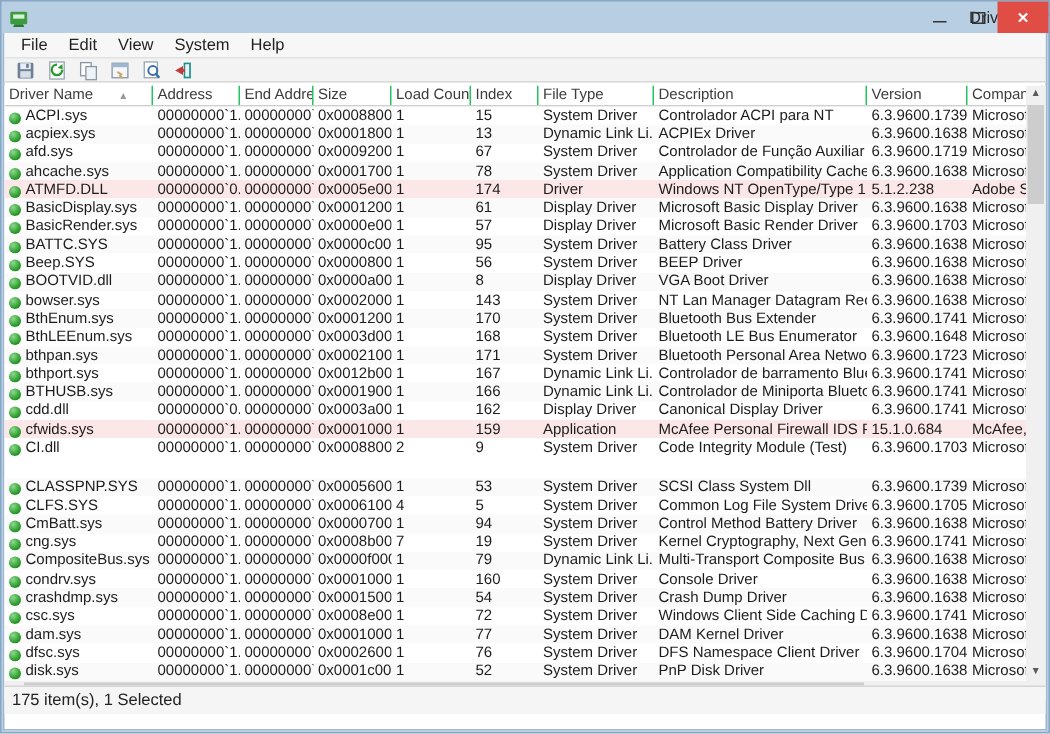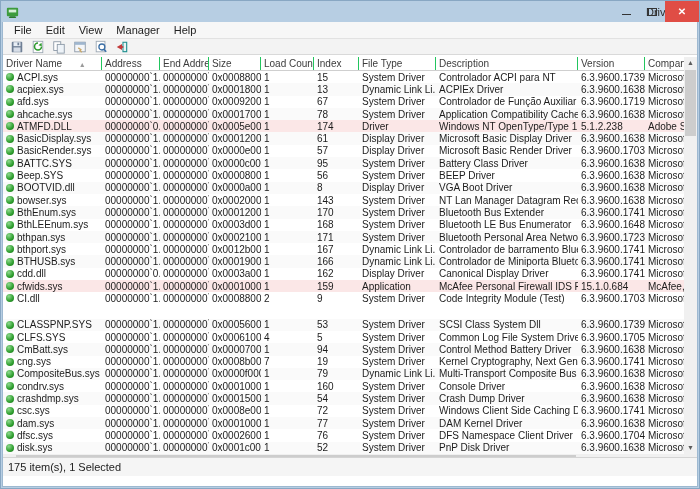--- a/index.html
+++ b/index.html
@@ -31,21 +31,21 @@
   .listview { position:absolute; left:0; right:0; top:35px; bottom:19px; background:#fff; overflow:hidden; }
   .lv-header { position:absolute; left:0; top:0; height:14px; right:13px; background:#fff;
                border-bottom:1px solid #cfcfcf; display:grid; font-size:10px; color:#3c3c3c; }
   .hcell { border-right:1px solid #22c55e; padding:1px 3px 0 3px; white-space:nowrap; overflow:hidden; position:relative; }
   .sort-arrow { display:inline-block; margin-left:18px; color:#9a9a9a; font-size:8px; }
   .lv-body { position:absolute; left:0; top:14px; right:13px; bottom:13px; overflow:hidden; }
   .row { display:grid; height:12.3px; align-items:center; font-size:10px; color:#1c1c1c; background:#fff; }
   .row.alt { background:#fafafa; }
   .row.hl { background:#fbe7e7 !important; }
   .cell { padding:0 3px; white-space:nowrap; overflow:hidden; }
-  .namecell { display:flex; align-items:center; gap:3px; padding-left:3px; }
+  .namecell { display:flex; align-items:flex-end; gap:3px; padding-left:3px; }
   .ball { flex:0 0 auto; width:8px; height:8px; border-radius:50%;
           background:radial-gradient(circle at 35% 30%, #8fd98f, #2e9e2e 60%, #176e17); }
   
   .vscroll { position:absolute; top:0; bottom:13px; right:0; width:13px; background:#f0f0f0; }
   .vscroll .arrow { position:absolute; left:0; width:13px; height:12px; text-align:center;
                     font-size:7px; color:#5c5c5c; line-height:12px; }
   .vthumb { position:absolute; left:1px; right:1px; top:13px; height:66px; background:#cdcdcd; }
   .hscroll { position:absolute; left:0; right:13px; bottom:0; height:13px; background:#f0f0f0; }
   .hscroll .arrow { position:absolute; top:0; width:12px; height:13px; text-align:center;
                     font-size:7px; color:#5c5c5c; line-height:13px; }
@@ -78,21 +78,21 @@
       <div class="winbtn close">✕</div>
     </div>
   </div>
 
   <div class="client">
 
     <div class="menubar" id="menubar">
         <span class="menu-item">File</span>
         <span class="menu-item">Edit</span>
         <span class="menu-item">View</span>
-        <span class="menu-item">Manager</span>
+        <span class="menu-item">System</span>
         <span class="menu-item">Help</span>
       </div>
 
     <div class="toolbar">
       <div class="tbtn">
         <svg viewBox="0 0 16 16">
             <rect x="2" y="2" width="12" height="12" rx="1" fill="#6f7f95"></rect>
             <rect x="4" y="2.5" width="8" height="4.5" fill="#e8eef5"></rect>
             <rect x="8.5" y="3" width="2" height="3" fill="#6f7f95"></rect>
             <rect x="4" y="8.5" width="8" height="5" fill="#d7dee8"></rect>

